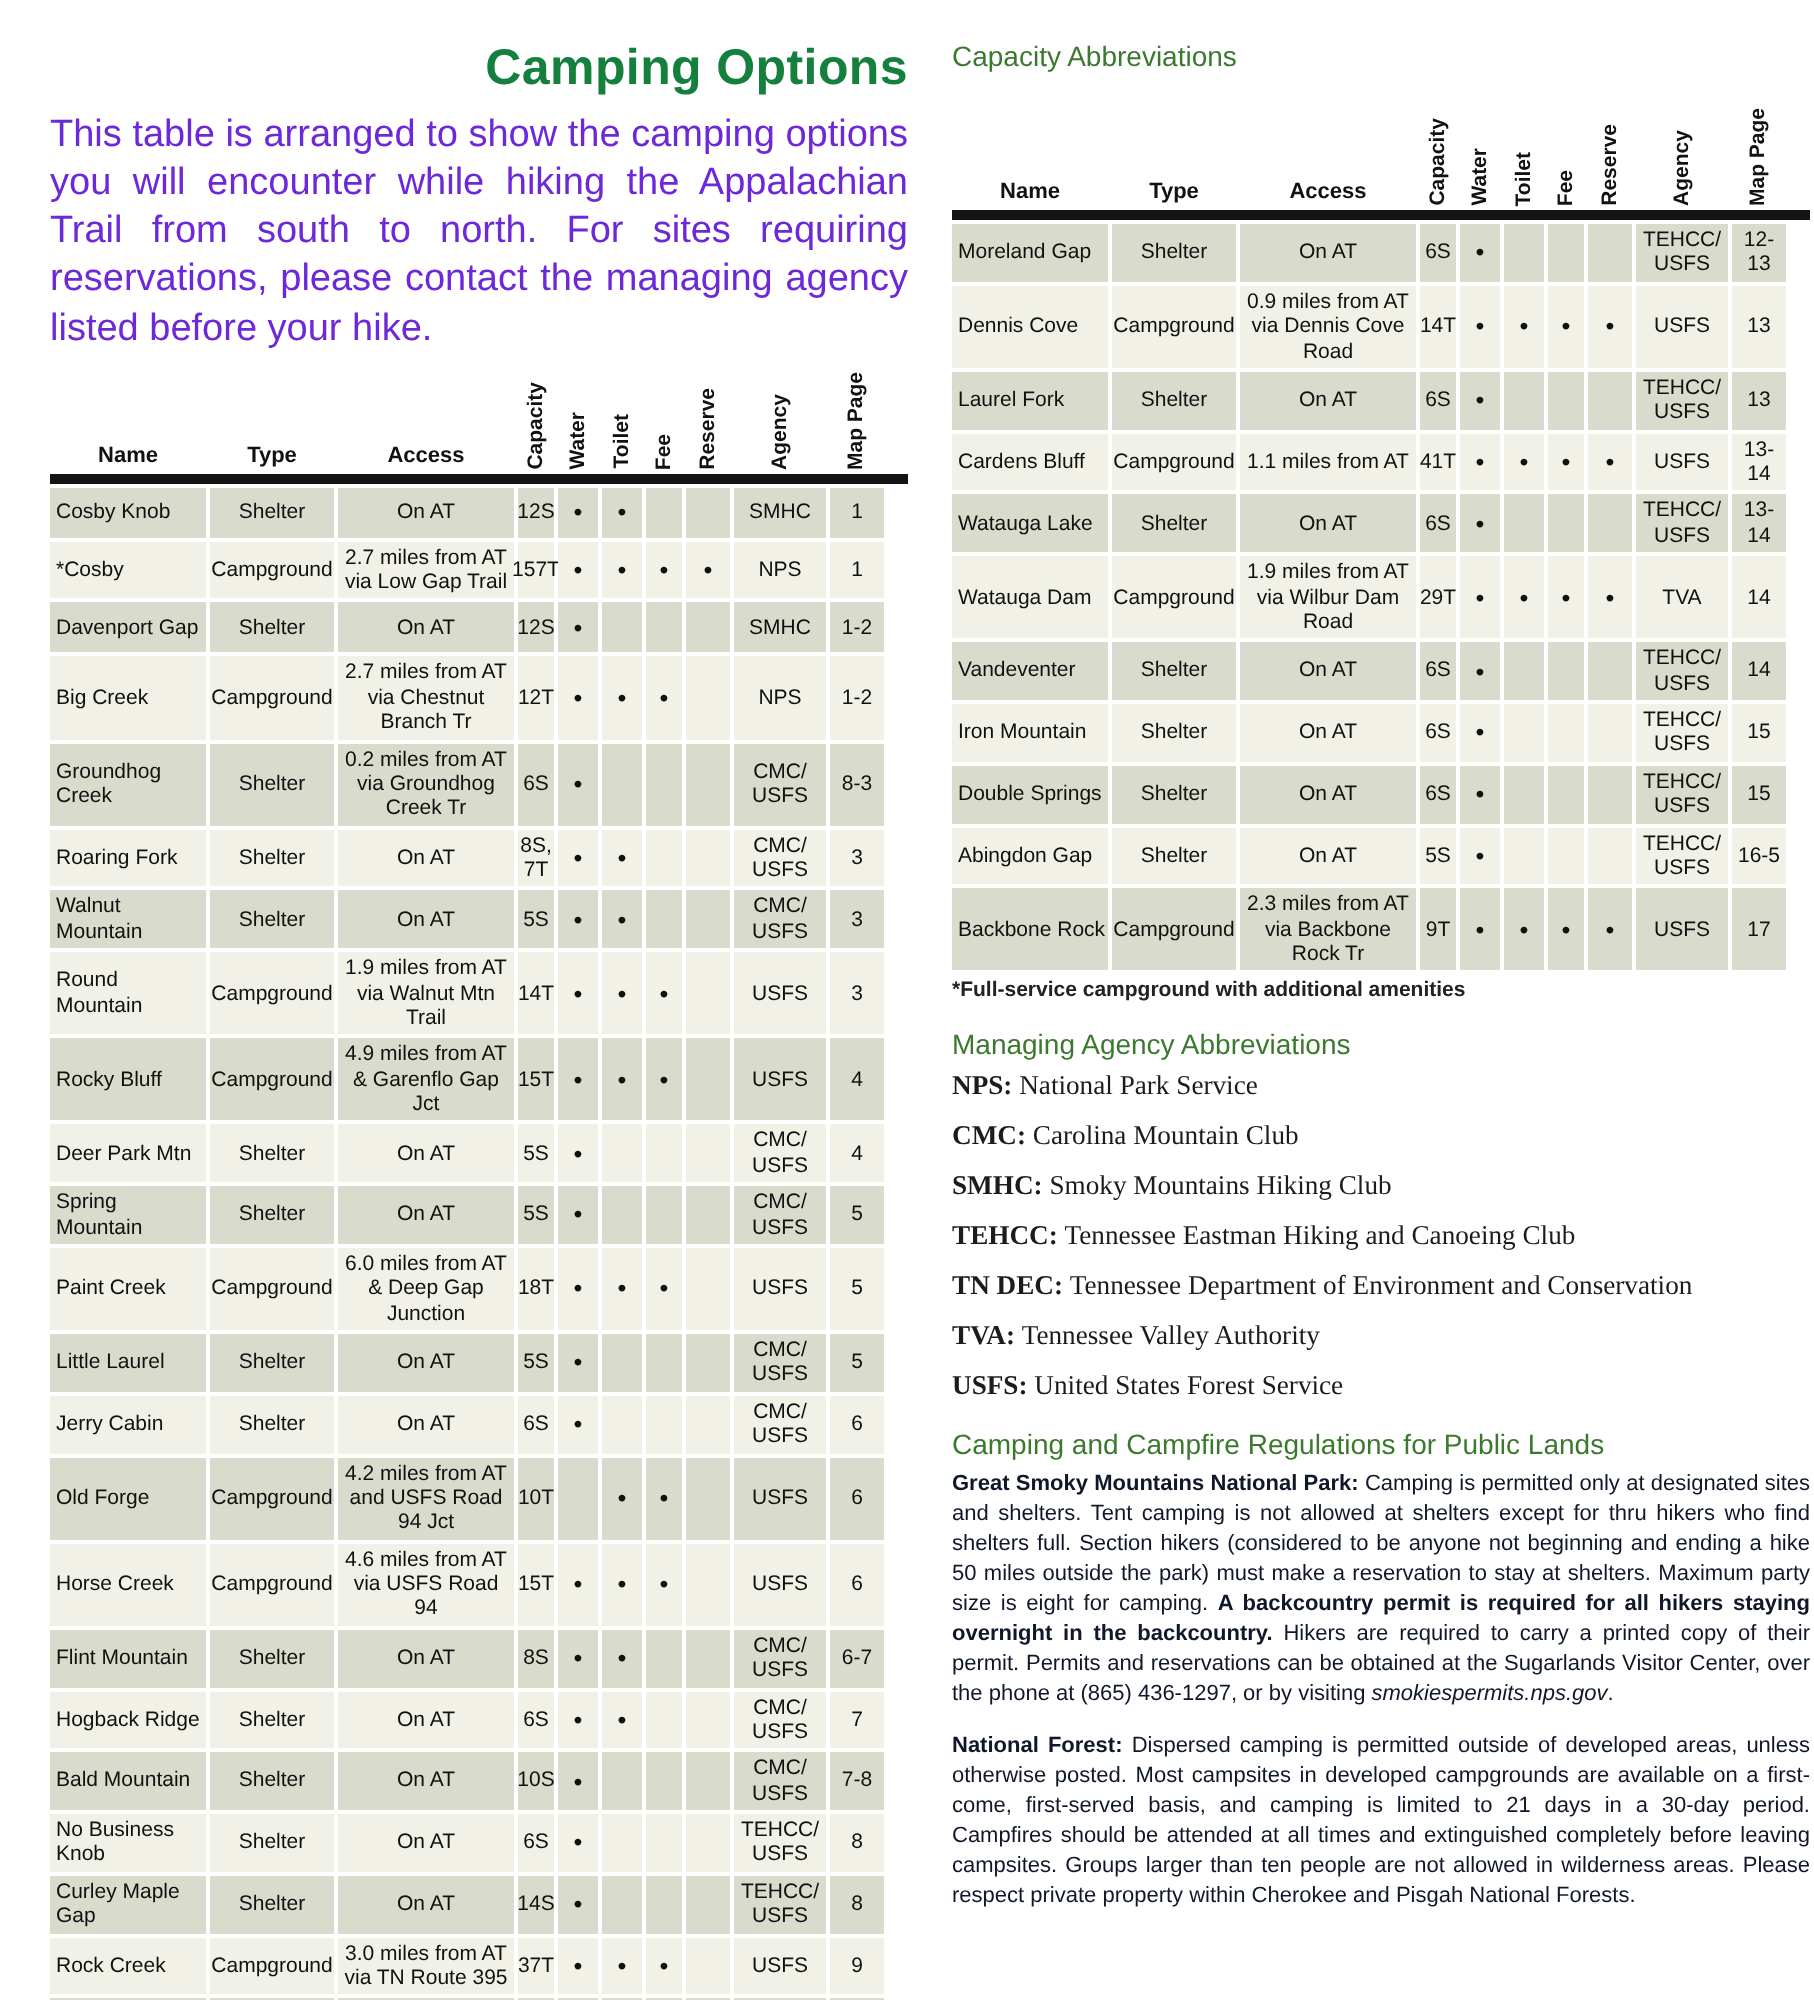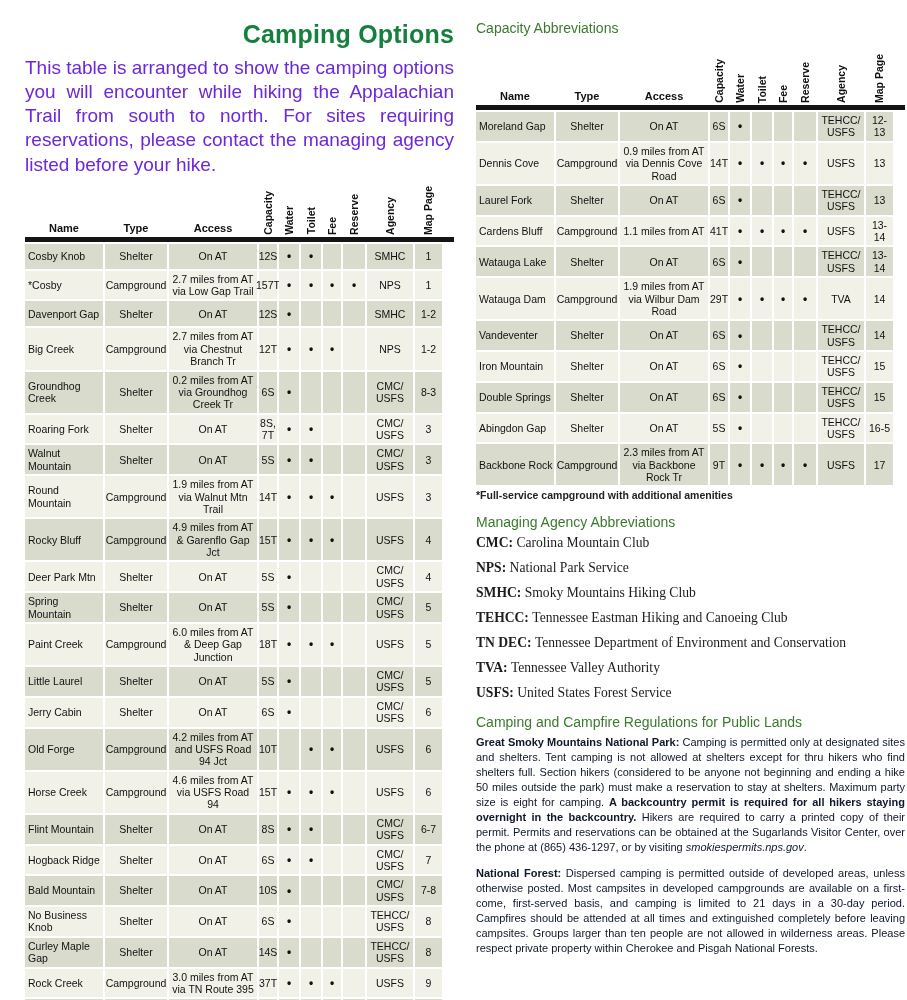--- a/index.html
+++ b/index.html
@@ -577,22 +577,22 @@
           <div class="tcell col-agency">USFS</div>
           <div class="tcell col-map">17</div>
         </div>
       </div>
   </div>
 
   <p class="footnote">*Full-service campground with additional amenities</p>
 
   <h2 class="section-heading mt">Managing Agency Abbreviations</h2>
   <div class="abbr-list-agency">
+      <div class="abbr-item"><b>NPS: </b>National Park Service</div>
       <div class="abbr-item"><b>CMC: </b>Carolina Mountain Club</div>
-      <div class="abbr-item"><b>NPS: </b>National Park Service</div>
       <div class="abbr-item"><b>SMHC: </b>Smoky Mountains Hiking Club</div>
       <div class="abbr-item"><b>TEHCC: </b>Tennessee Eastman Hiking and Canoeing Club</div>
       <div class="abbr-item"><b>TN DEC: </b>Tennessee Department of Environment and Conservation</div>
       <div class="abbr-item"><b>TVA: </b>Tennessee Valley Authority</div>
       <div class="abbr-item"><b>USFS: </b>United States Forest Service</div>
     </div>
 
   <h2 class="section-heading mt">Camping and Campfire Regulations for Public Lands</h2>
   <p class="reg-para"><span style="font-weight: bold;">Great Smoky Mountains National Park: </span><span>Camping is permitted only at designated sites and shelters. Tent camping is not allowed at shelters except for thru hikers who find shelters full. Section hikers (considered to be anyone not beginning and ending a hike 50 miles outside the park) must make a reservation to stay at shelters. Maximum party size is eight for camping. </span><span style="font-weight: bold;">A backcountry permit is required for all hikers staying overnight in the backcountry.</span><span>  Hikers are required to carry a printed copy of their permit. Permits and reservations can be obtained at the Sugarlands Visitor Center, over the phone at (865) 436-1297, or by visiting </span><span style="font-style: italic;">smokiespermits.nps.gov</span><span>.</span></p>
   <p class="reg-para"><span style="font-weight: bold;">National Forest: </span><span>Dispersed camping is permitted outside of developed areas, unless otherwise posted. Most campsites in developed campgrounds are available on a first-come, first-served basis, and camping is limited to 21 days in a 30-day period.  Campfires should be attended at all times and extinguished completely before leaving campsites. Groups larger than ten people are not allowed in wilderness areas. Please respect private property within Cherokee and Pisgah National Forests.</span></p>

